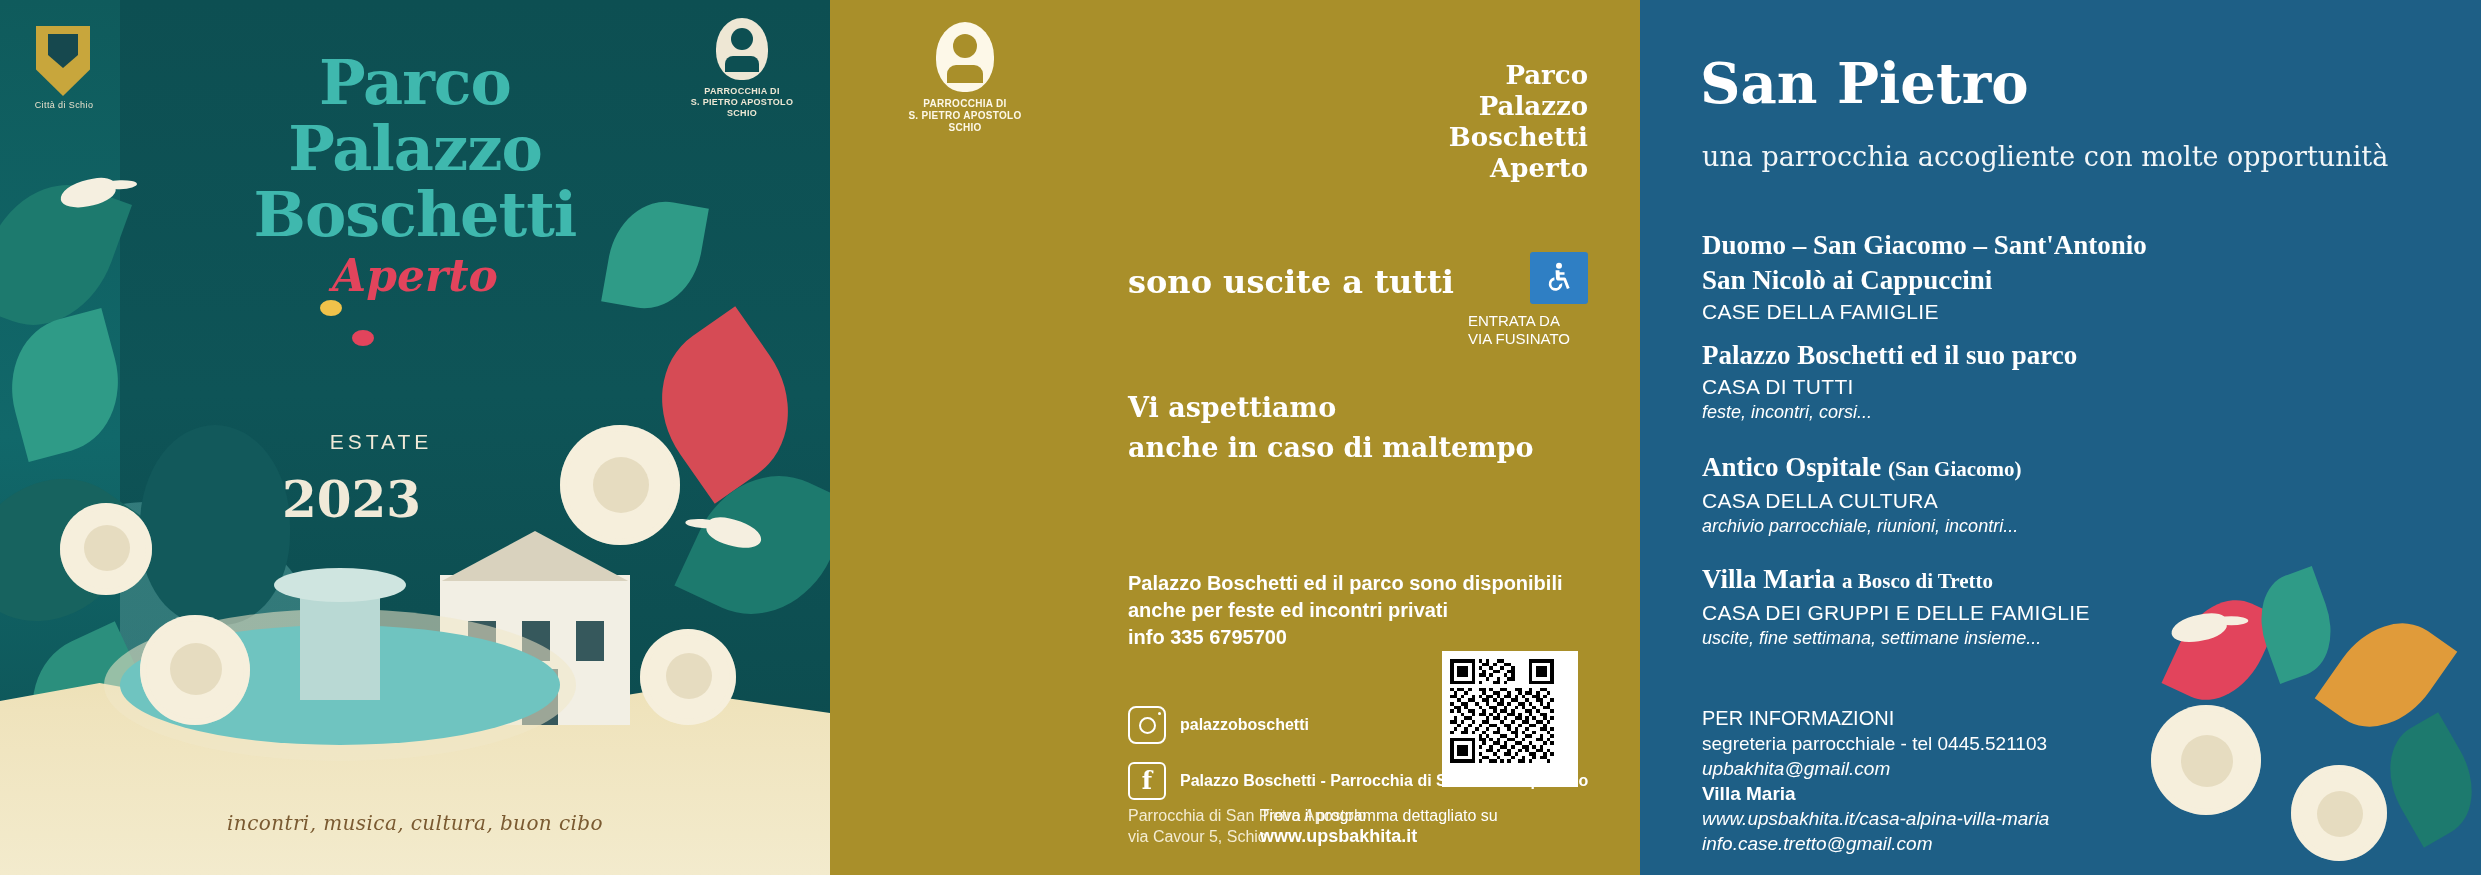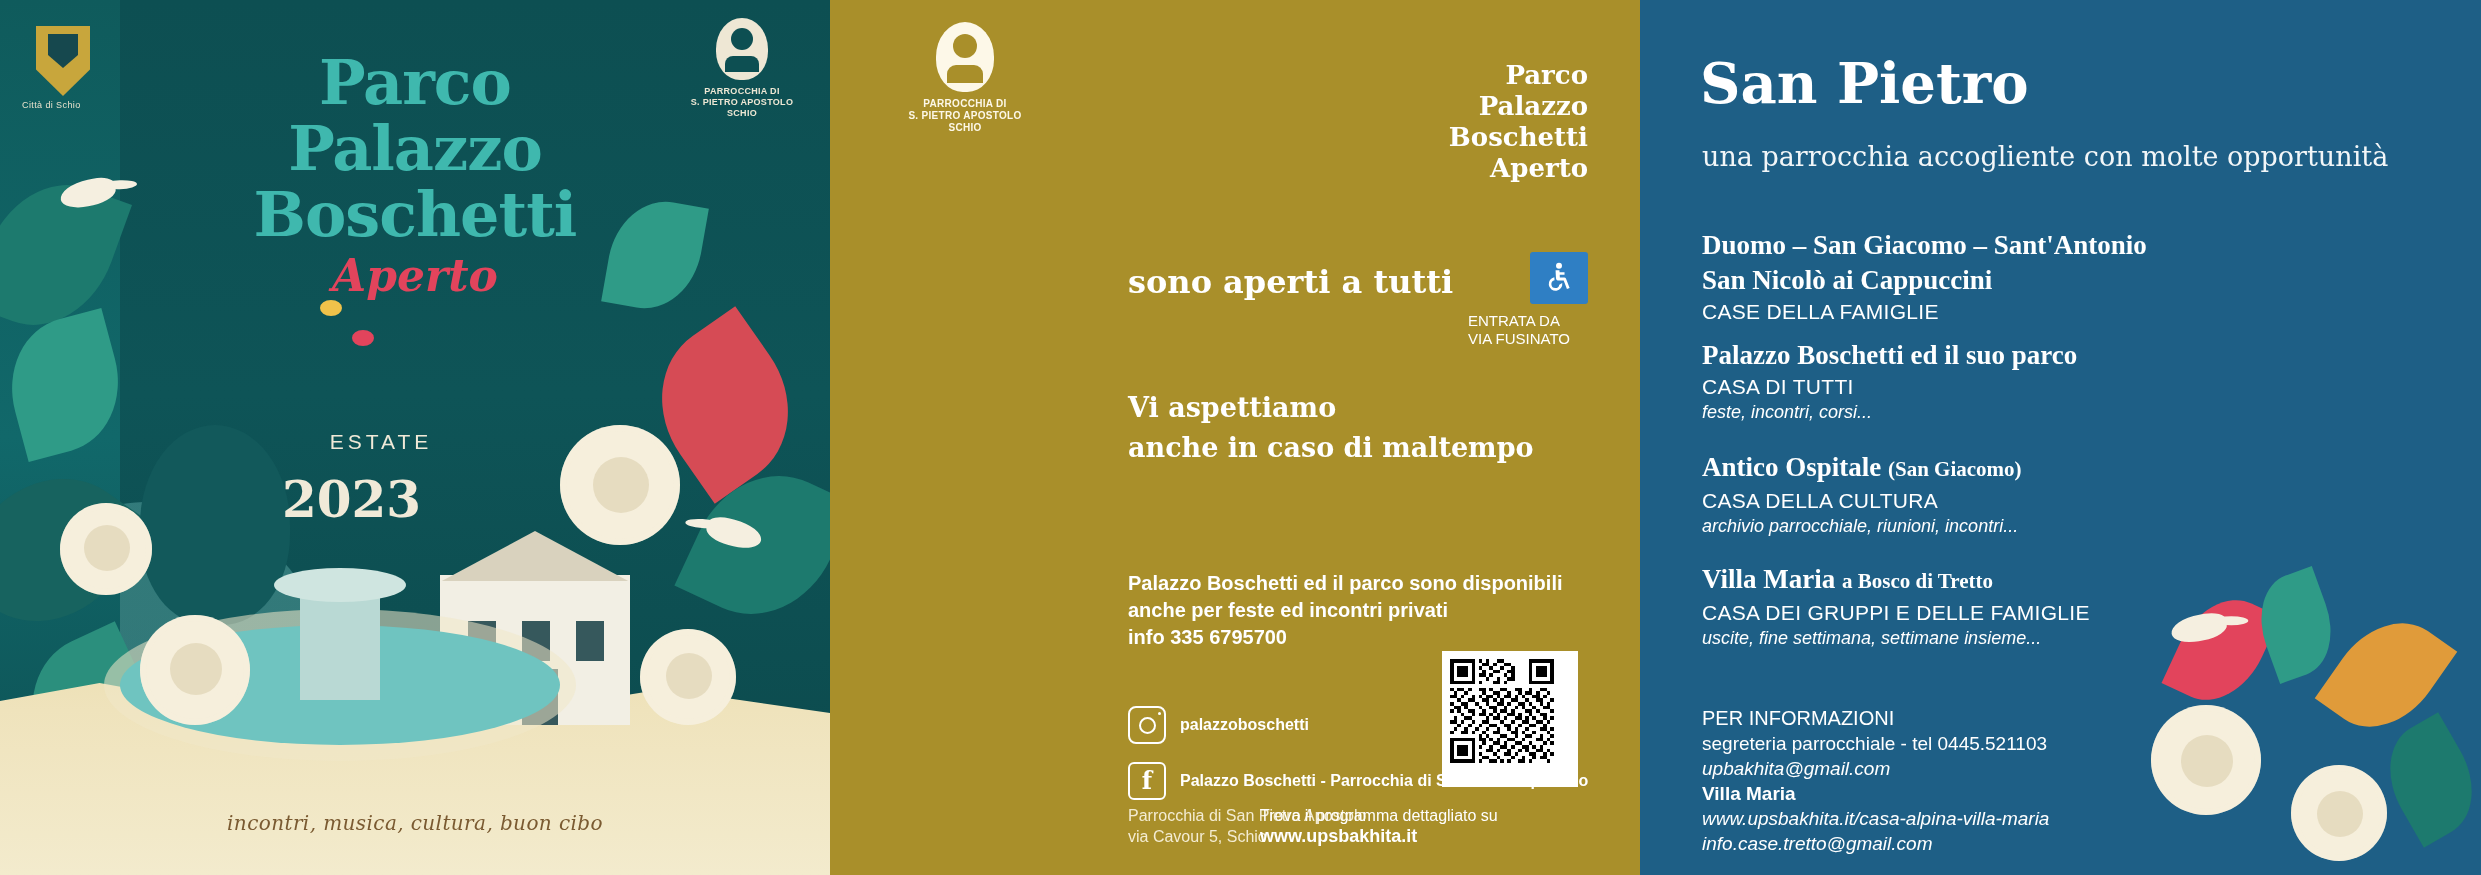--- a/index.html
+++ b/index.html
@@ -74,21 +74,21 @@
     position:absolute;left:36px;top:26px;width:54px;height:70px;
     background:#c8a63c;
     clip-path:polygon(0 0,100% 0,100% 62%,50% 100%,0 62%);
     display:flex;align-items:flex-start;justify-content:center;
   }
   .crest .shield{
     margin-top:8px;width:30px;height:34px;background:#16484e;
     clip-path:polygon(0 0,100% 0,100% 62%,50% 100%,0 62%);
   }
   .crest-label{
-    position:absolute;left:22px;top:100px;width:84px;text-align:left;
+    position:absolute;left:22px;top:100px;width:84px;text-align:center;
     font-size:9px;color:#e9e2cd;letter-spacing:.4px;
   }
 
   .parish-logo{
     position:absolute;top:18px;width:120px;text-align:center;color:#eee7d4;
   }
   .parish-logo .bust{
     width:52px;height:62px;margin:0 auto 6px;
     background:#eee7d4;
     border-radius:50% 50% 46% 46%;
@@ -326,21 +326,21 @@
         <path d="M9.6 6.6c0 0 .2 5.2.4 6.1.2.9 1 1.1 1.7 1.1h3.6l2.3 6 1.9-.7-2.6-6.7c-.2-.5-.6-.8-1.2-.8h-3.1l-.1-1.9h3.4V7.9h-3.5l-.1-1.3z" fill="#ffffff"></path>
         <path d="M14.3 15.6a4.8 4.8 0 1 1-5.6-4.1l.15 2.1a2.8 2.8 0 1 0 3.35 3.1z" fill="#ffffff"></path>
       </svg>
     </div>
     <div class="access-label">
       <div>ENTRATA DA</div>
       <div>VIA FUSINATO</div>
     </div>
 
     <div class="mid-head">
-      <div>sono aperti a tutti</div>
+      <div>sono uscite a tutti</div>
     </div>
 
     <div class="mid-body">
       <div>Vi aspettiamo</div>
       <div>anche in caso di maltempo</div>
     </div>
 
     <div class="mid-note">
       <div>Palazzo Boschetti ed il parco sono disponibili</div>
       <div>anche per feste ed incontri privati</div>

